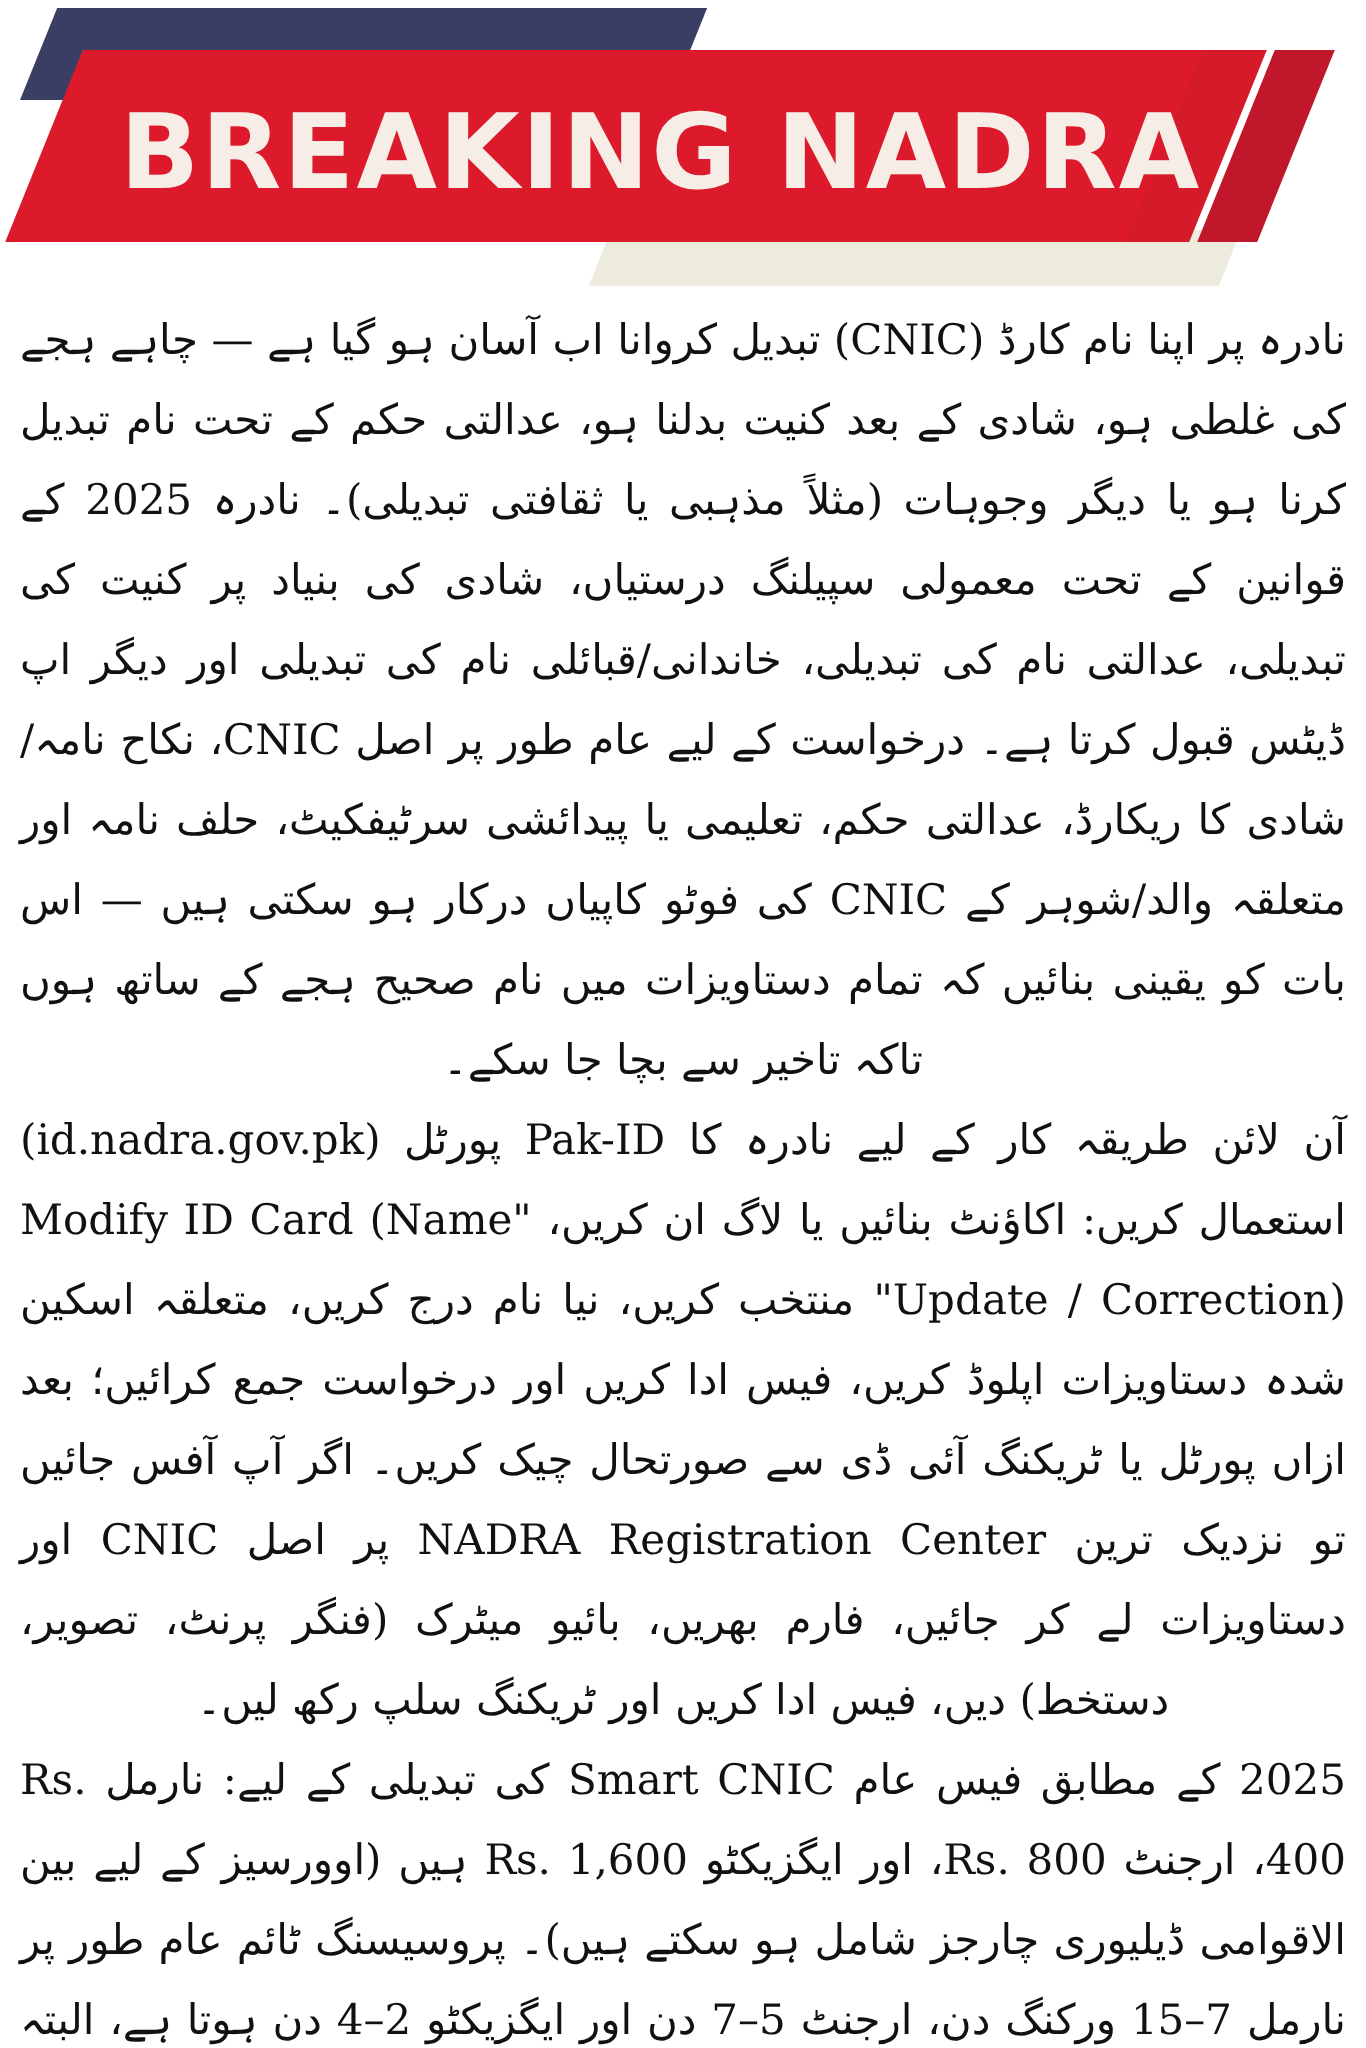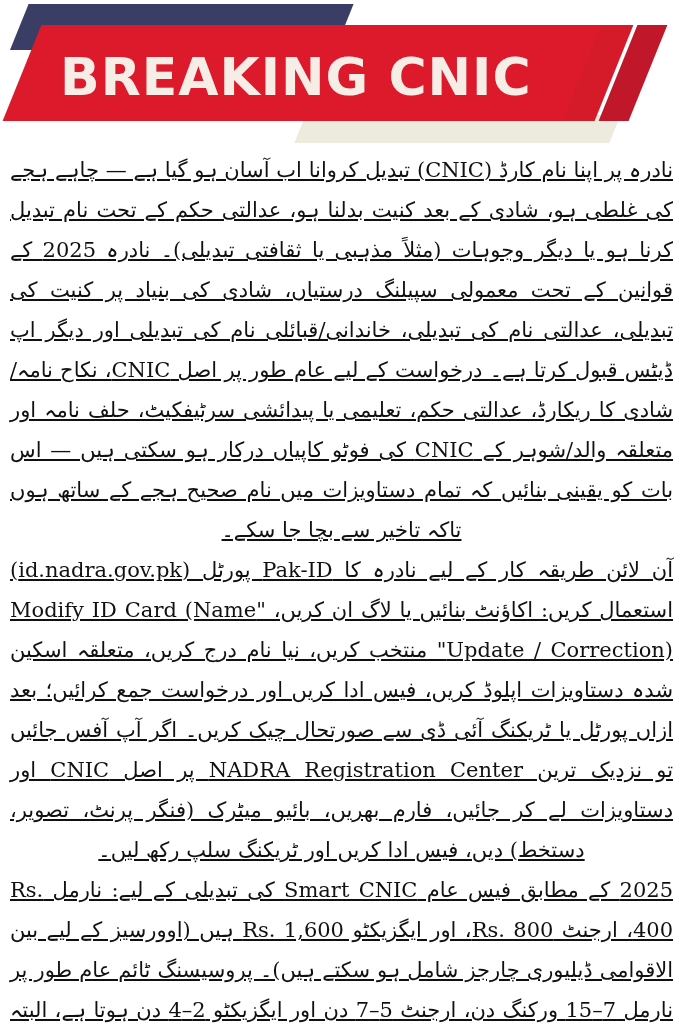--- a/index.html
+++ b/index.html
@@ -17,31 +17,31 @@
       background: #d51a2a; transform: skewX(-22deg); }
     .banner .stripe2 { position: absolute; left: 618px; top: 25px; width: 30px; height: 96px;
       background: #c0182a; transform: skewX(-22deg); }
     .banner .title { position: absolute; left: 60px; top: 52px; width: 500px; height: 50px;
       font-family: "DejaVu Sans", "Liberation Sans", sans-serif; font-weight: bold;
       font-size: 52px; line-height: 50px; color: #f6eee6; letter-spacing: 1px; white-space: nowrap; }
 
     .article { position: absolute; left: 10px; top: 150px; width: 663px; direction: rtl;
       text-align: justify; text-align-last: center; font-family: "DejaVu Serif", "Liberation Serif", serif;
       font-size: 21px; line-height: 40px; color: #111; }
-    .article p { margin: 0 0 0 0; text-decoration: underline; }
+    .article p { margin: 0 0 0 0; }
   </style>
 </head>
 <body>
 
 <div class="banner">
   <div class="navy"></div>
   <div class="beige"></div>
   <div class="red"></div>
   <div class="stripe1"></div>
   <div class="stripe2"></div>
-  <div class="title">BREAKING CNIC</div>
+  <div class="title">BREAKING NADRA</div>
 </div>
 
 <div class="article">
   <p>نادرہ پر اپنا نام کارڈ (CNIC) تبدیل کروانا اب آسان ہو گیا ہے — چاہے ہجے کی غلطی ہو، شادی کے بعد کنیت بدلنا ہو، عدالتی حکم کے تحت نام تبدیل کرنا ہو یا دیگر وجوہات (مثلاً مذہبی یا ثقافتی تبدیلی)۔ نادرہ 2025 کے قوانین کے تحت معمولی سپیلنگ درستیاں، شادی کی بنیاد پر کنیت کی تبدیلی، عدالتی نام کی تبدیلی، خاندانی/قبائلی نام کی تبدیلی اور دیگر اپ ڈیٹس قبول کرتا ہے۔ درخواست کے لیے عام طور پر اصل CNIC، نکاح نامہ/شادی کا ریکارڈ، عدالتی حکم، تعلیمی یا پیدائشی سرٹیفکیٹ، حلف نامہ اور متعلقہ والد/شوہر کے CNIC کی فوٹو کاپیاں درکار ہو سکتی ہیں — اس بات کو یقینی بنائیں کہ تمام دستاویزات میں نام صحیح ہجے کے ساتھ ہوں تاکہ تاخیر سے بچا جا سکے۔</p>
   <p>آن لائن طریقہ کار کے لیے نادرہ کا Pak-ID پورٹل (id.nadra.gov.pk) استعمال کریں: اکاؤنٹ بنائیں یا لاگ ان کریں، "Modify ID Card (Name Update / Correction)" منتخب کریں، نیا نام درج کریں، متعلقہ اسکین شدہ دستاویزات اپلوڈ کریں، فیس ادا کریں اور درخواست جمع کرائیں؛ بعد ازاں پورٹل یا ٹریکنگ آئی ڈی سے صورتحال چیک کریں۔ اگر آپ آفس جائیں تو نزدیک ترین NADRA Registration Center پر اصل CNIC اور دستاویزات لے کر جائیں، فارم بھریں، بائیو میٹرک (فنگر پرنٹ، تصویر، دستخط) دیں، فیس ادا کریں اور ٹریکنگ سلپ رکھ لیں۔</p>
   <p>2025 کے مطابق فیس عام Smart CNIC کی تبدیلی کے لیے: نارمل Rs. 400، ارجنٹ Rs. 800، اور ایگزیکٹو Rs. 1,600 ہیں (اوورسیز کے لیے بین الاقوامی ڈیلیوری چارجز شامل ہو سکتے ہیں)۔ پروسیسنگ ٹائم عام طور پر نارمل 7–15 ورکنگ دن، ارجنٹ 5–7 دن اور ایگزیکٹو 2–4 دن ہوتا ہے، البتہ تصدیق یا اضافی دستاویزات درکار ہوں تو دیر ممکن ہے۔ اپنے CNIC کی حیثیت Pak-ID ٹریکنگ یا SMS کے ذریعے 8400 پر CNIC نمبر بھیج کر معلوم کریں۔ تیز اور بے مسئلہ عمل کے لیے نام کی ہجے اچھی طرح چیک کریں، متعلقہ دستاویزات مکمل رکھیں اور ٹریکنگ سلپ محفوظ کریں۔</p>
 </div>
 
 </body></html>

